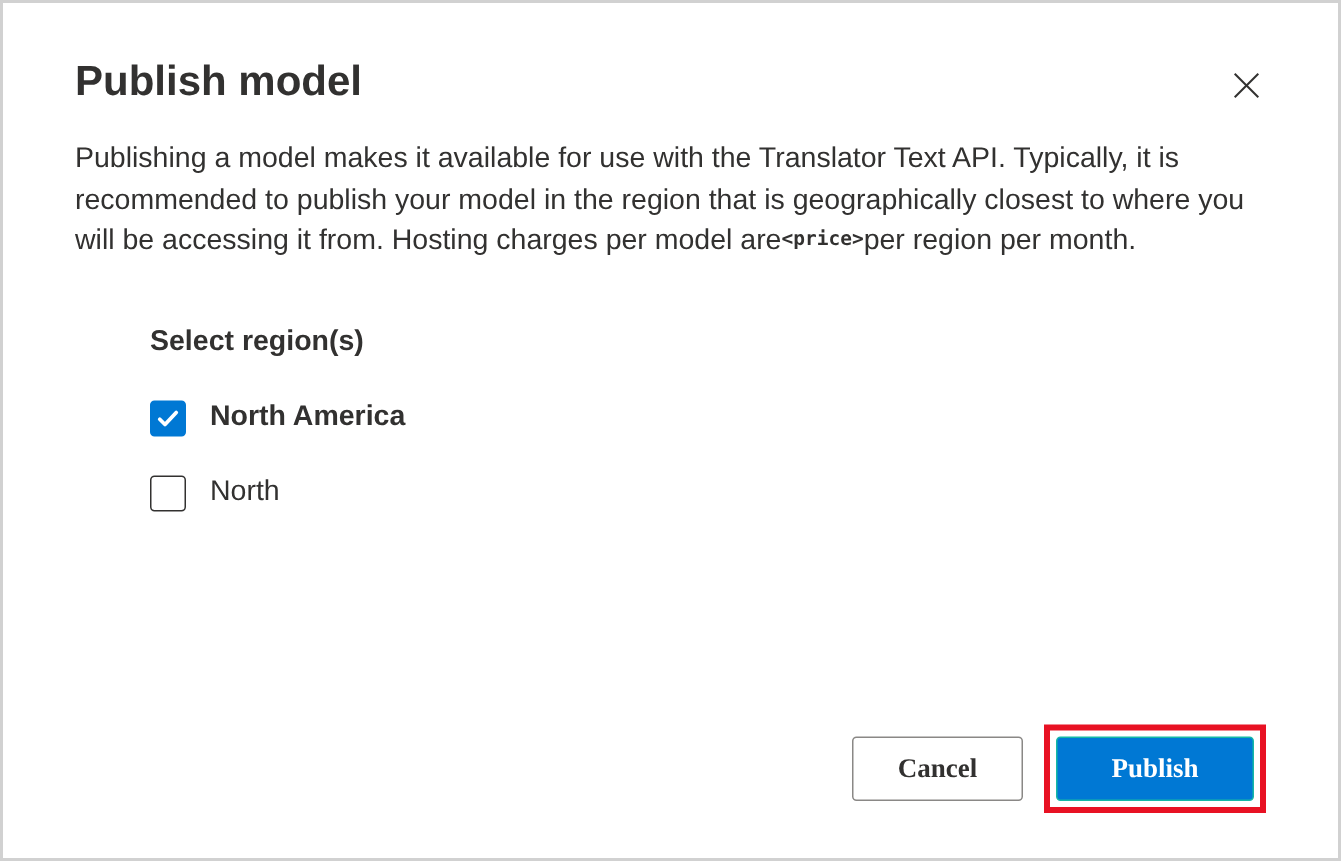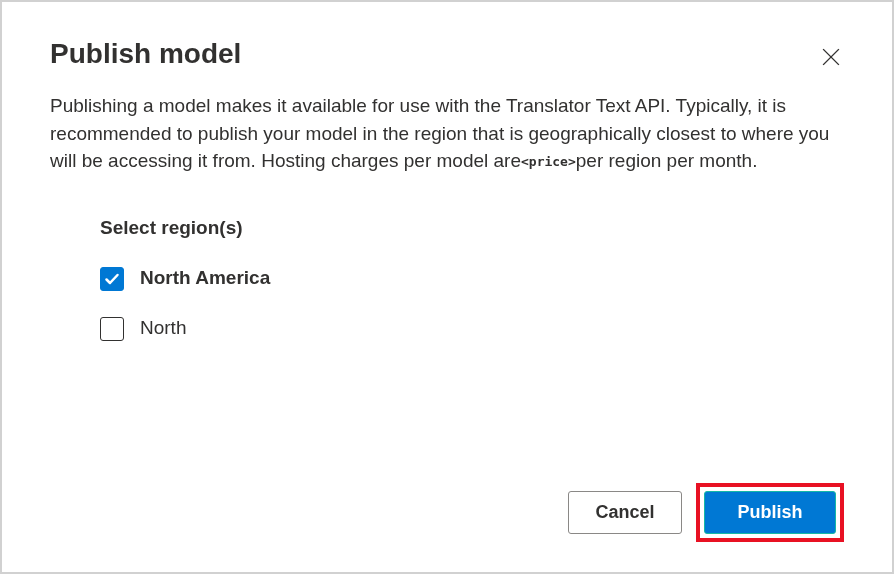--- a/index.html
+++ b/index.html
@@ -88,21 +88,21 @@
     .checkbox-label.bold { font-weight: 700; }
     .footer {
       position: absolute;
       bottom: 30px;
       right: 48px;
       display: flex;
       align-items: center;
       gap: 0;
     }
     .btn {
-      font-family: Liberation Sans, sans-serif;
+      font-family: Liberation Serif, serif;
       font-size: 18px;
       font-weight: 600;
       padding: 10px 0;
       min-width: 114px;
       border-radius: 3px;
       cursor: pointer;
       text-align: center;
     }
     .btn-secondary {
       background: #fff;

